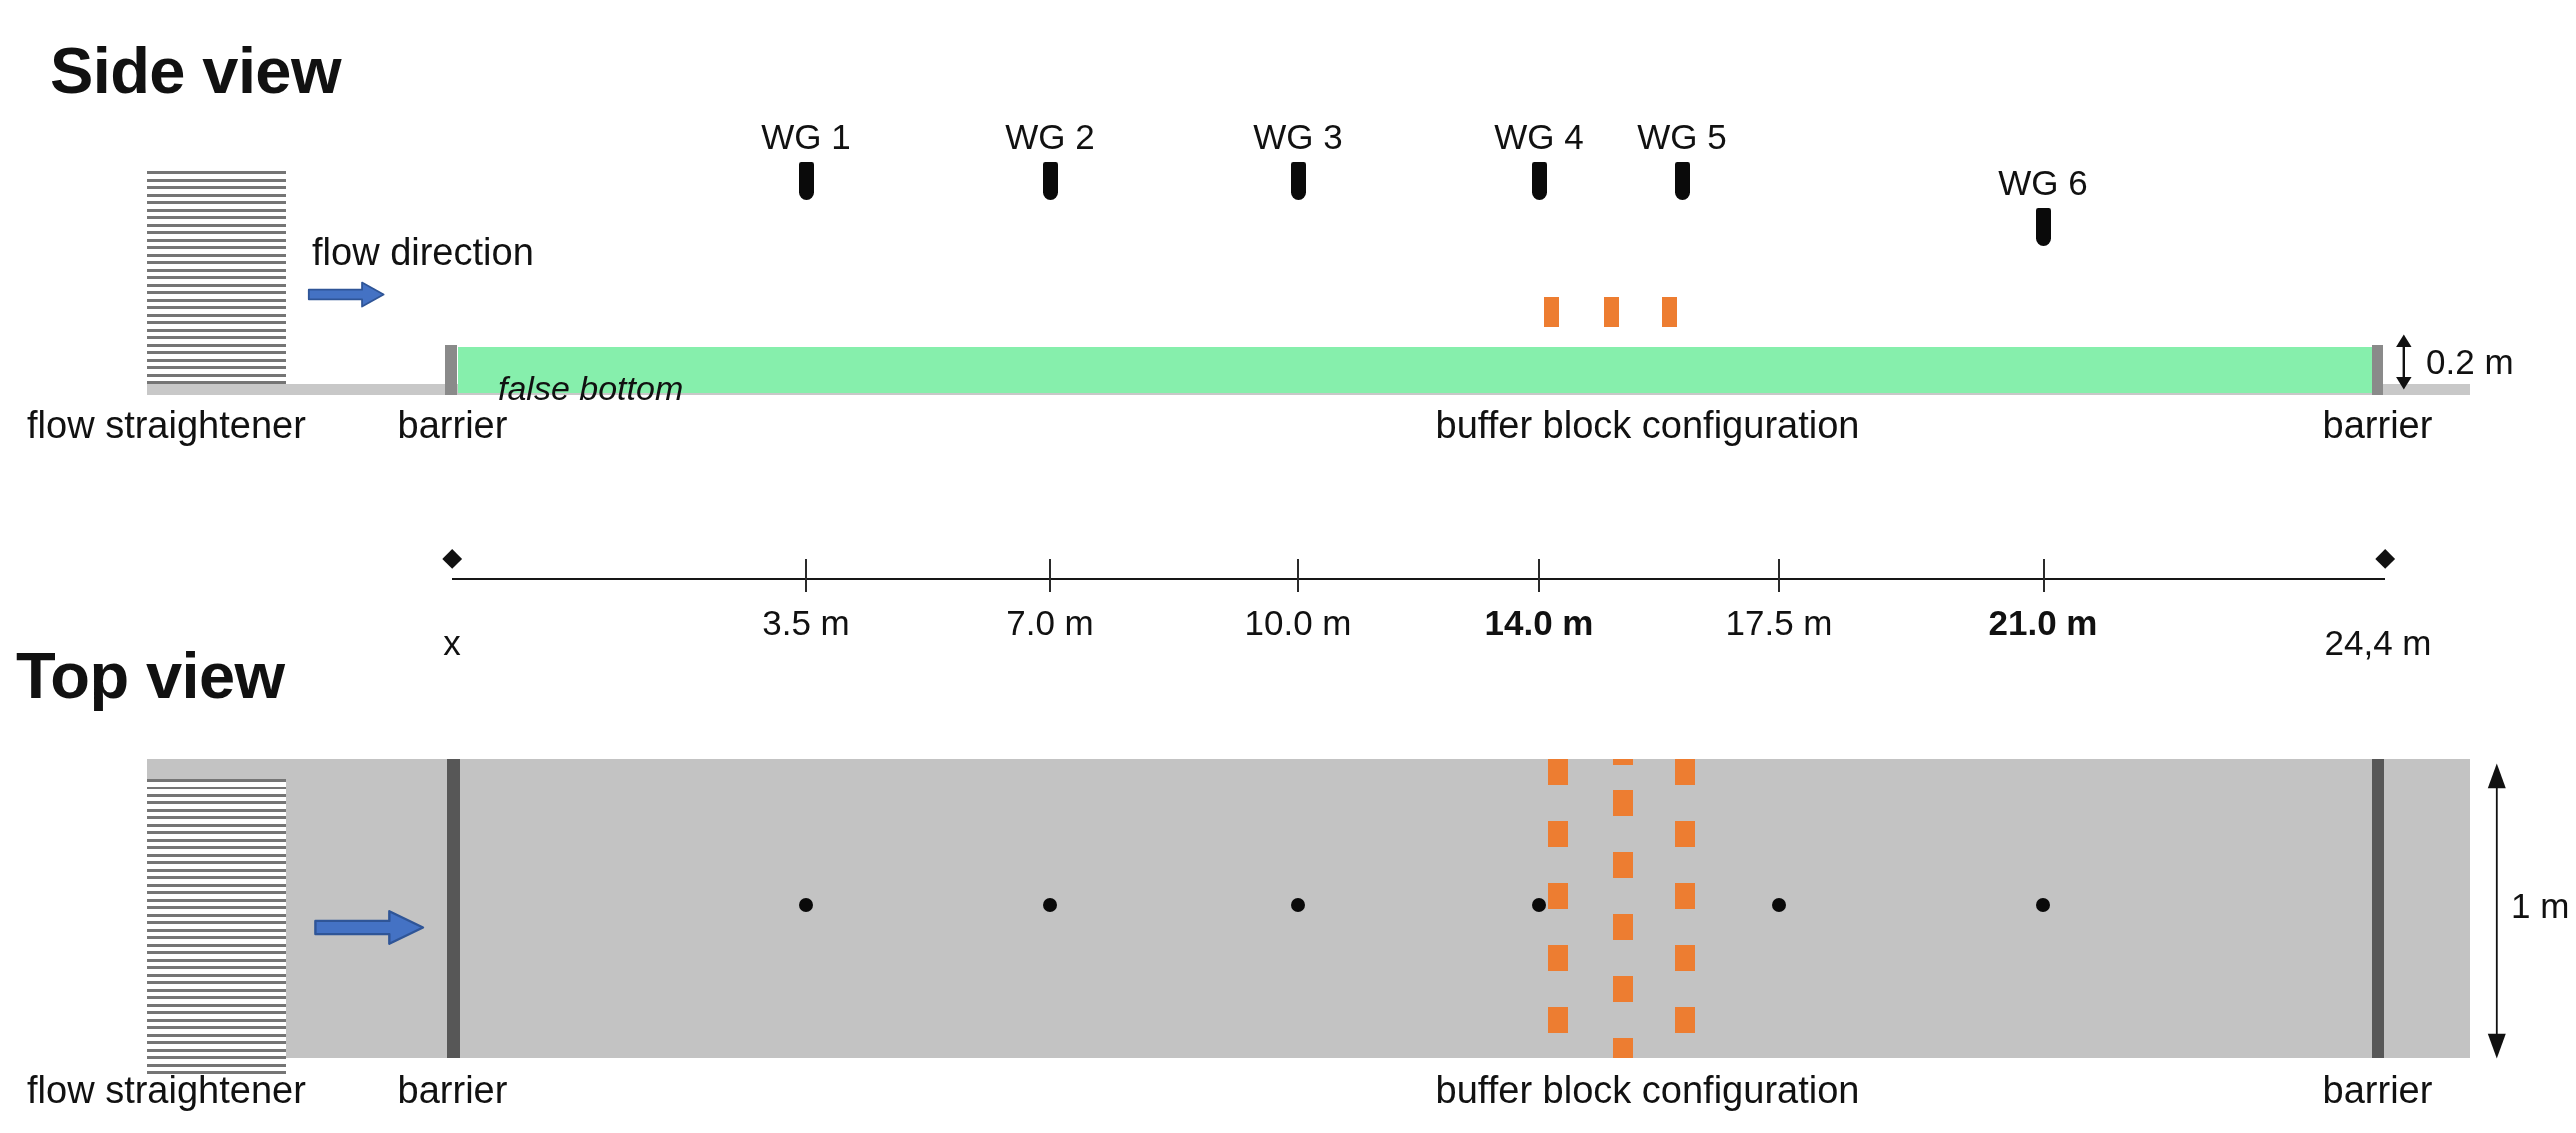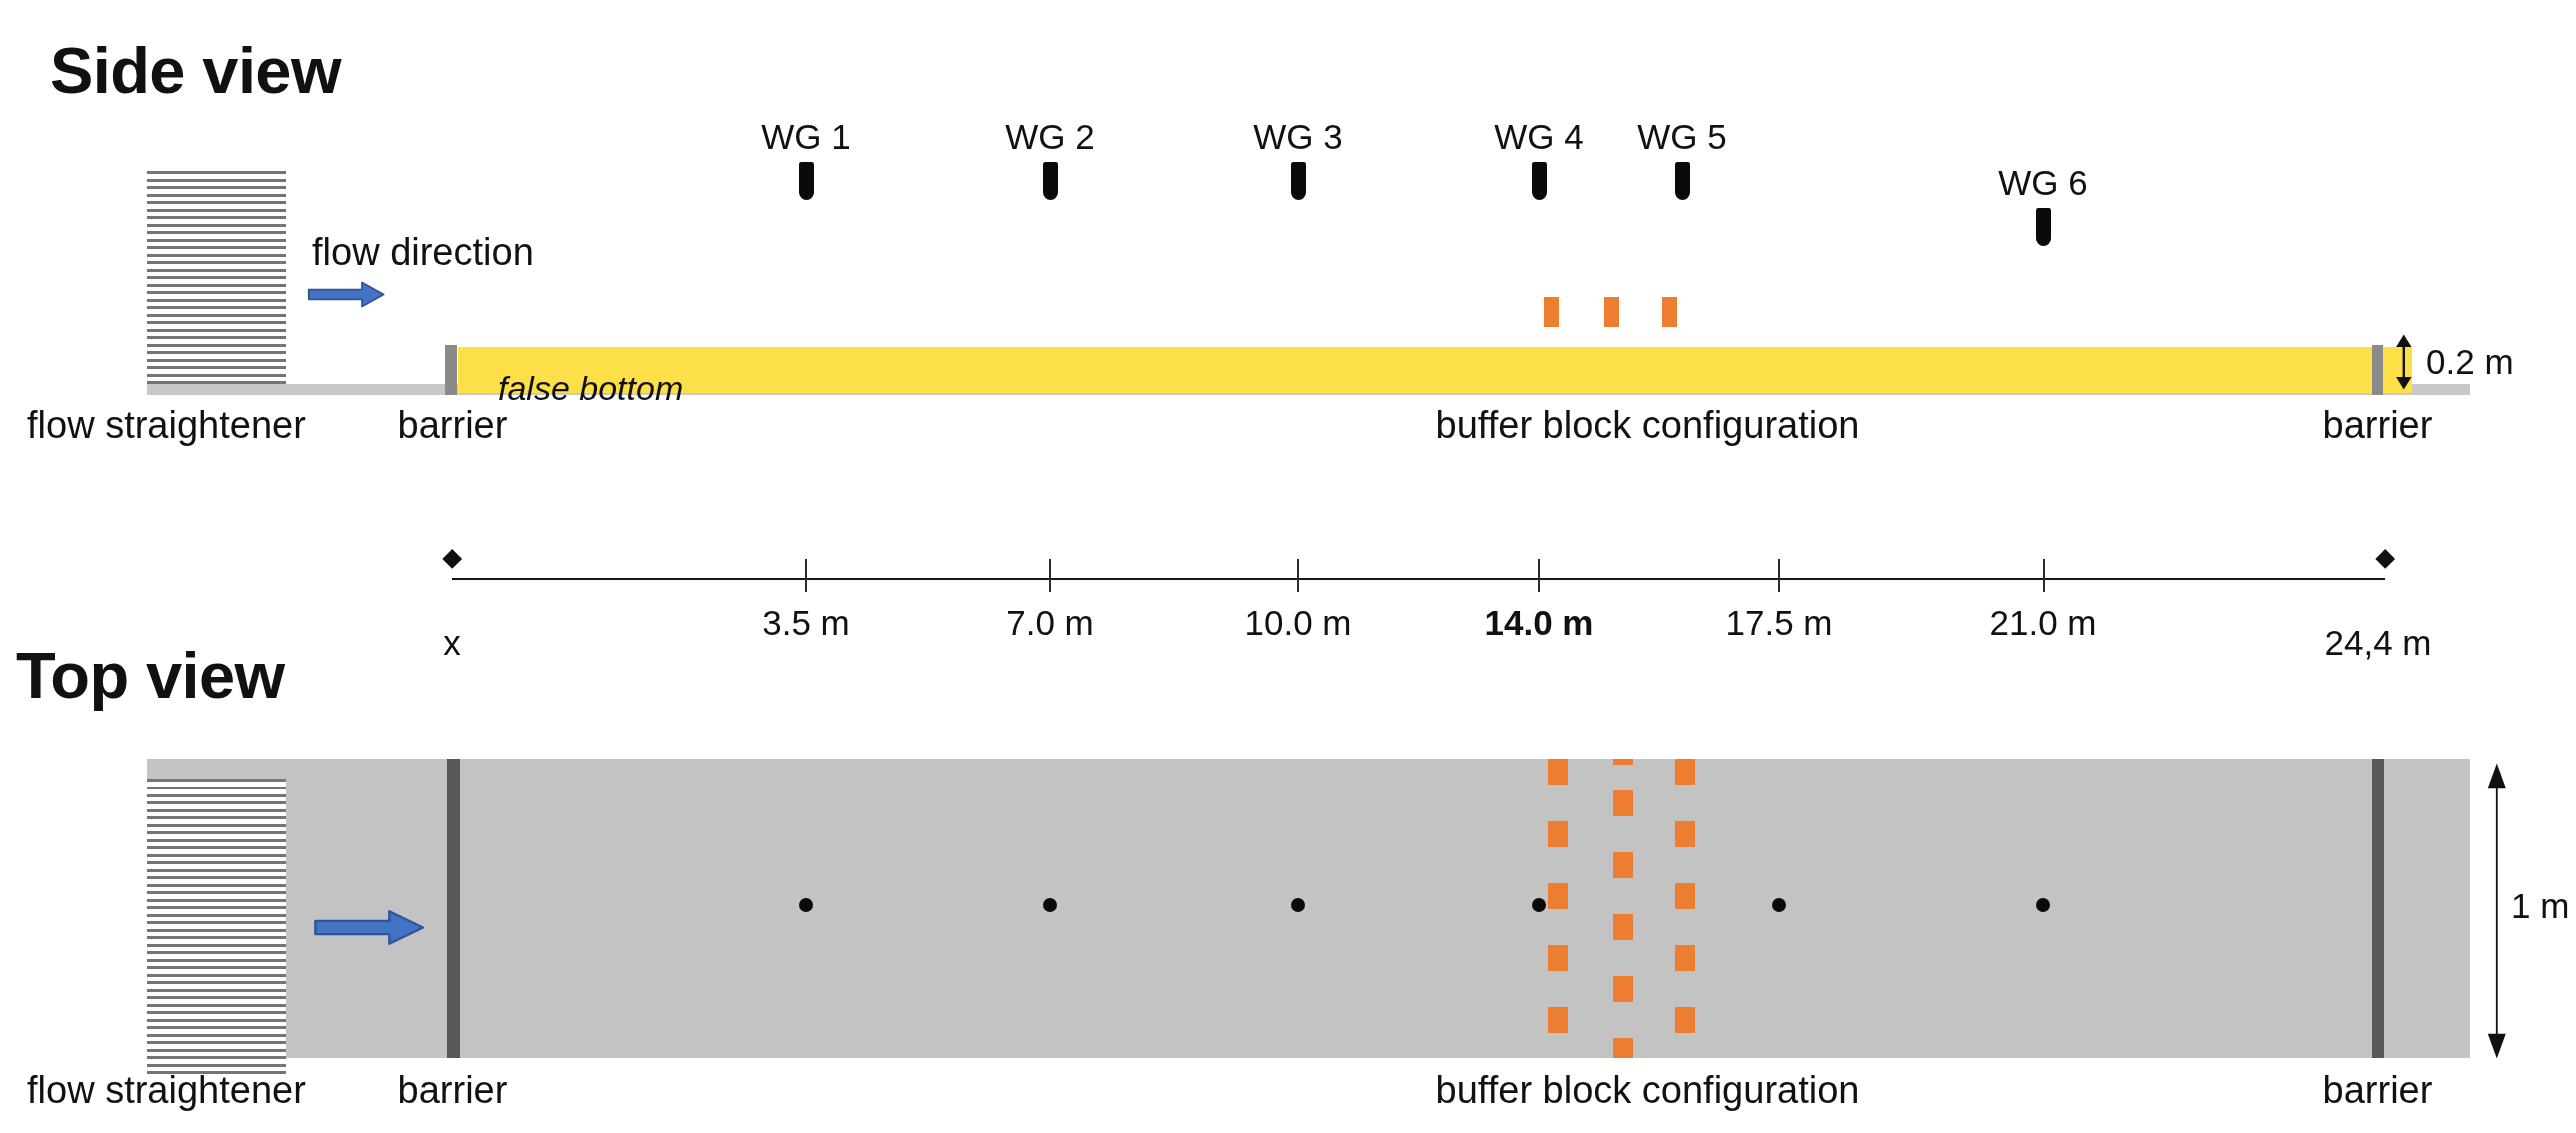--- a/index.html
+++ b/index.html
@@ -17,21 +17,21 @@
   
   .stripes{
     background-image:repeating-linear-gradient(to bottom,#757575 0px,#757575 3px,rgba(0,0,0,0) 3px,rgba(0,0,0,0) 7.5px);
     background-color:#ffffff;
   }
   #side-straightener{left:147px;top:151px;width:139px;height:215px;}
   #top-straightener{left:0;top:0;width:139px;height:299px;}
 
   
   #side-floor{left:147px;top:364px;width:2323px;height:10.8px;background:#c8c8c8;}
-  #false-bottom{left:458px;top:327px;width:1914px;height:46px;background:#fde047;padding-left:40px;}
+  #false-bottom{left:458px;top:327px;width:1914px;height:46px;background:#86efac;}
   #false-bottom-label{left:40px;top:50%;transform:translateY(-54%);font-size:34px;font-style:italic;}
   .barrier-side{top:325px;width:12px;height:50px;background:#8a8a8a;}
   #side-barrier-left{left:445px;}
   #side-barrier-right{left:2372px;width:11.4px;}
 
   
   .wg{position:absolute;top:117px;width:120px;text-align:center;}
   .wg-label{font-size:35px;white-space:nowrap;}
   .wg-icon{width:15px;height:38px;background:#0a0a0a;border-radius:2.4px 2.4px 7.8px 7.8px;margin:4.8px auto 0 auto;}
 
@@ -146,21 +146,21 @@
     <div class="ruler-tick-label" style="left: 716px;">3.5 m</div>
     <div class="ruler-tick" style="left: 1049px;"></div>
     <div class="ruler-tick-label" style="left: 960px;">7.0 m</div>
     <div class="ruler-tick" style="left: 1297px;"></div>
     <div class="ruler-tick-label" style="left: 1208px;">10.0 m</div>
     <div class="ruler-tick" style="left: 1538px;"></div>
     <div class="ruler-tick-label bold" style="left: 1449px; text-align: center;">14.0 m</div>
     <div class="ruler-tick" style="left: 1778px;"></div>
     <div class="ruler-tick-label" style="left: 1689px;">17.5 m</div>
     <div class="ruler-tick" style="left: 2043px;"></div>
-    <div class="ruler-tick-label" style="left: 1953px;">21.0 m</div>
+    <div class="ruler-tick-label" style="left: 1953px; font-weight: bold;">21.0 m</div>
   </div>
 <div id="ruler-origin-label" class="abs">x</div>
 <div id="ruler-end-label" class="abs">24,4 m</div>
 
 <div class="abs title" style="left:16px;top:618px;">Top view</div>
 
 <div id="flume-rect" class="abs">
   <div id="top-straightener" class="abs stripes"></div>
   <div id="top-barrier-left" class="barrier-top"></div>
   <div id="top-barrier-right" class="barrier-top"></div>

